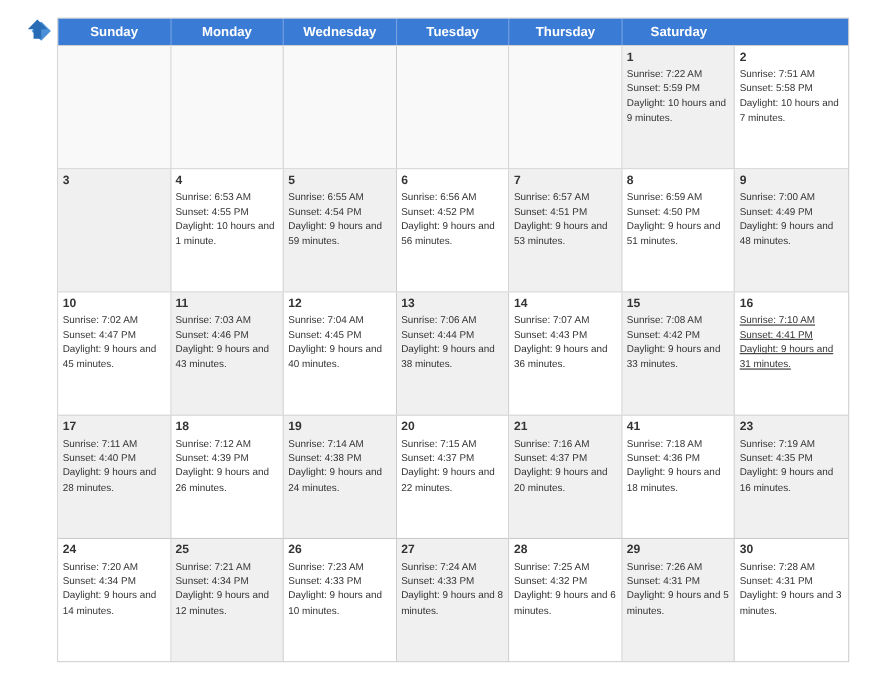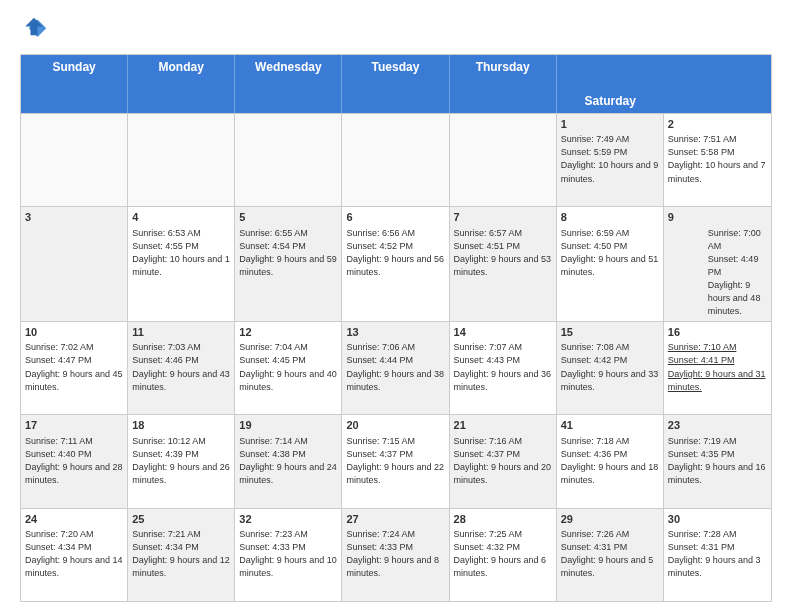--- a/index.html
+++ b/index.html
@@ -8,21 +8,21 @@
       background: #fff;
       width: 792px;
       height: 612px;
       overflow: hidden;
     }
     .page {
       width: 792px;
       height: 612px;
       padding: 16px 20px 10px 20px;
       display: flex;
-      flex-direction: column;
+      flex-direction: row;
     }
     .header {
       display: flex;
       justify-content: space-between;
       align-items: flex-start;
       margin-bottom: 10px;
     }
     .logo {
       display: flex;
       align-items: center;
@@ -65,21 +65,21 @@
       background: #3a7bd5;
     }
     .cal-header-cell {
       color: #fff;
       font-size: 12px;
       font-weight: bold;
       text-align: center;
       padding: 5px 2px;
       border-right: 1px solid rgba(255,255,255,0.3);
     }
-    .cal-header-cell:last-child { border-right: none; margin-top: 34px; }
+    .cal-header-cell:last-child { border-right: none; }
     .cal-body {
       display: flex;
       flex-direction: column;
       flex: 1;
     }
     .cal-row {
       display: grid;
       grid-template-columns: repeat(7, 1fr);
       flex: 1;
       border-top: 1px solid #ccc;
@@ -140,21 +140,21 @@
       </div>
     <div class="cal-body">
     <div class="cal-row">
           <div class="cal-cell empty"></div>
           <div class="cal-cell empty"></div>
           <div class="cal-cell empty"></div>
           <div class="cal-cell empty"></div>
           <div class="cal-cell empty"></div>
           <div class="cal-cell shaded">
             <span class="day-num">1</span>
-            <div class="cell-info" style="white-space: pre-line;">Sunrise: 7:49 AM
+            <div class="cell-info" style="white-space: pre-line;">Sunrise: 7:22 AM
 Sunset: 5:59 PM
 Daylight: 10 hours and 9 minutes.</div>
           </div>
           <div class="cal-cell">
             <span class="day-num">2</span>
             <div class="cell-info" style="white-space: pre-line;">Sunrise: 7:51 AM
 Sunset: 5:58 PM
 Daylight: 10 hours and 7 minutes.</div>
           </div>
         </div>
@@ -187,21 +187,21 @@
 Daylight: 9 hours and 53 minutes.</div>
           </div>
           <div class="cal-cell">
             <span class="day-num">8</span>
             <div class="cell-info" style="white-space: pre-line;">Sunrise: 6:59 AM
 Sunset: 4:50 PM
 Daylight: 9 hours and 51 minutes.</div>
           </div>
           <div class="cal-cell shaded">
             <span class="day-num">9</span>
-            <div class="cell-info" style="white-space: pre-line; margin-left: 40px;">Sunrise: 7:00 AM
+            <div class="cell-info" style="white-space: pre-line;">Sunrise: 7:00 AM
 Sunset: 4:49 PM
 Daylight: 9 hours and 48 minutes.</div>
           </div>
         </div>
         <div class="cal-row">
           <div class="cal-cell">
             <span class="day-num">10</span>
             <div class="cell-info" style="white-space: pre-line;">Sunrise: 7:02 AM
 Sunset: 4:47 PM
 Daylight: 9 hours and 45 minutes.</div>
@@ -245,21 +245,21 @@
         </div>
         <div class="cal-row">
           <div class="cal-cell shaded">
             <span class="day-num">17</span>
             <div class="cell-info" style="white-space: pre-line;">Sunrise: 7:11 AM
 Sunset: 4:40 PM
 Daylight: 9 hours and 28 minutes.</div>
           </div>
           <div class="cal-cell">
             <span class="day-num">18</span>
-            <div class="cell-info" style="white-space: pre-line;">Sunrise: 10:12 AM
+            <div class="cell-info" style="white-space: pre-line;">Sunrise: 7:12 AM
 Sunset: 4:39 PM
 Daylight: 9 hours and 26 minutes.</div>
           </div>
           <div class="cal-cell shaded">
             <span class="day-num">19</span>
             <div class="cell-info" style="white-space: pre-line;">Sunrise: 7:14 AM
 Sunset: 4:38 PM
 Daylight: 9 hours and 24 minutes.</div>
           </div>
           <div class="cal-cell">
@@ -294,21 +294,21 @@
 Sunset: 4:34 PM
 Daylight: 9 hours and 14 minutes.</div>
           </div>
           <div class="cal-cell shaded">
             <span class="day-num">25</span>
             <div class="cell-info" style="white-space: pre-line;">Sunrise: 7:21 AM
 Sunset: 4:34 PM
 Daylight: 9 hours and 12 minutes.</div>
           </div>
           <div class="cal-cell">
-            <span class="day-num">32</span>
+            <span class="day-num">26</span>
             <div class="cell-info" style="white-space: pre-line;">Sunrise: 7:23 AM
 Sunset: 4:33 PM
 Daylight: 9 hours and 10 minutes.</div>
           </div>
           <div class="cal-cell shaded">
             <span class="day-num">27</span>
             <div class="cell-info" style="white-space: pre-line;">Sunrise: 7:24 AM
 Sunset: 4:33 PM
 Daylight: 9 hours and 8 minutes.</div>
           </div>

